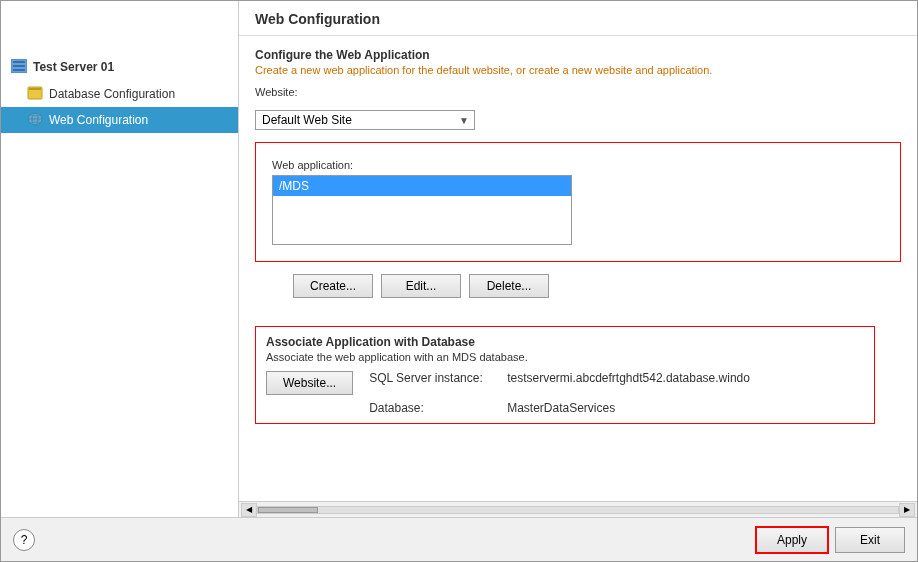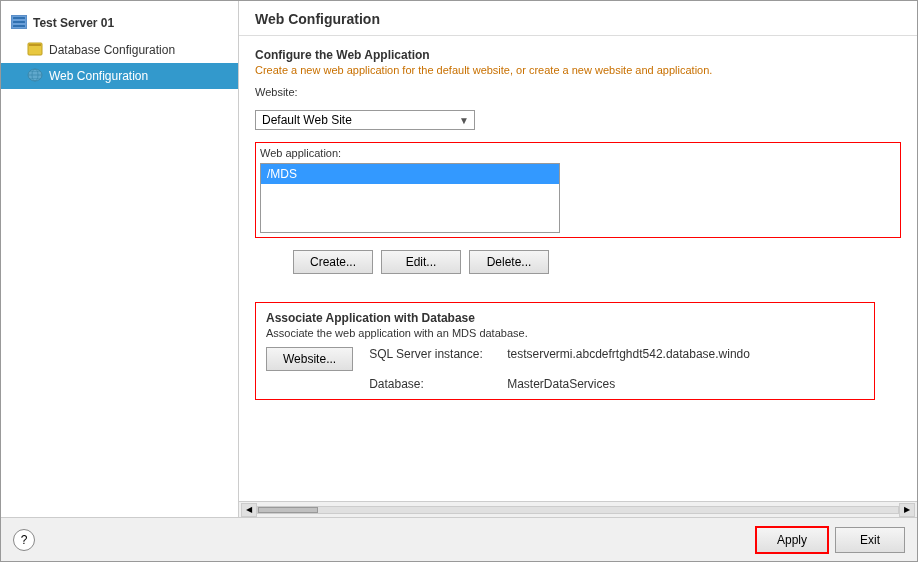--- a/index.html
+++ b/index.html
@@ -32,20 +32,21 @@
       padding: 8px 0;
       flex-shrink: 0;
     }
     .sidebar-server {
       display: flex;
       align-items: center;
       padding: 6px 10px;
       font-weight: bold;
       font-size: 12px;
       color: #333;
+      margin-top: 44px;
     }
     .sidebar-server-icon {
       width: 16px;
       height: 16px;
       margin-right: 6px;
       flex-shrink: 0;
       display: inline-block;
     }
     .sidebar-item {
       display: flex;
@@ -122,21 +123,21 @@
       right: 6px;
       top: 50%;
       transform: translateY(-50%);
       pointer-events: none;
       font-size: 10px;
       color: #555;
     }
     
     .webapp-box {
       border: 1px solid red;
-      padding: 4px;
+      padding: 16px;
       margin-bottom: 12px;
     }
     .webapp-box-label {
       font-size: 11px;
       color: #333;
       margin-bottom: 4px;
     }
     .webapp-list {
       border: 1px solid #999;
       background: #fff;

